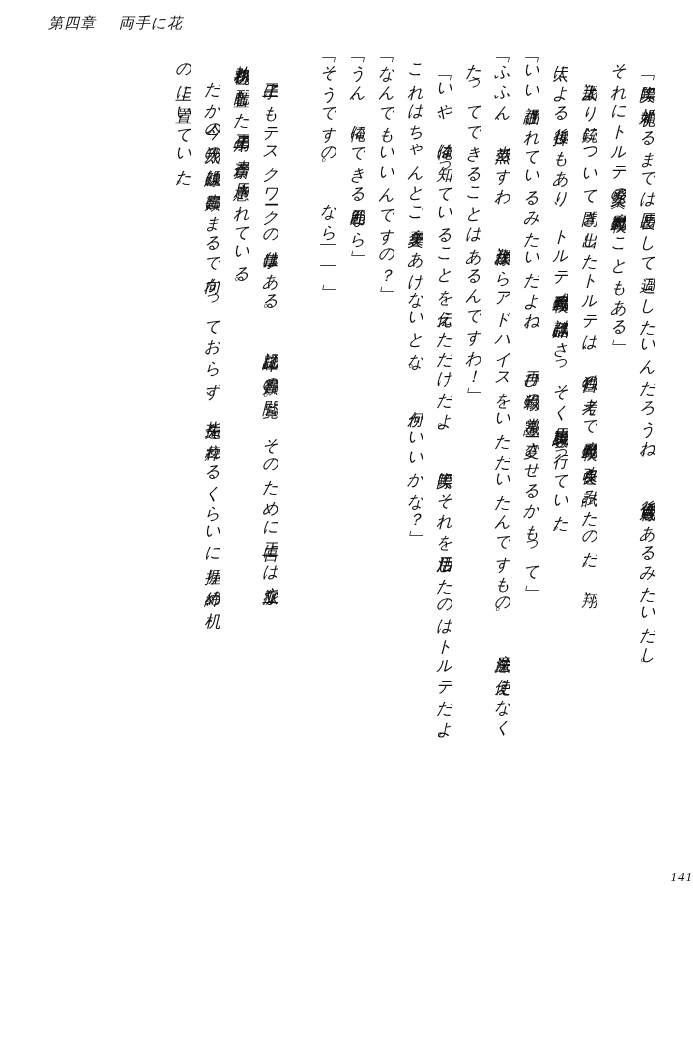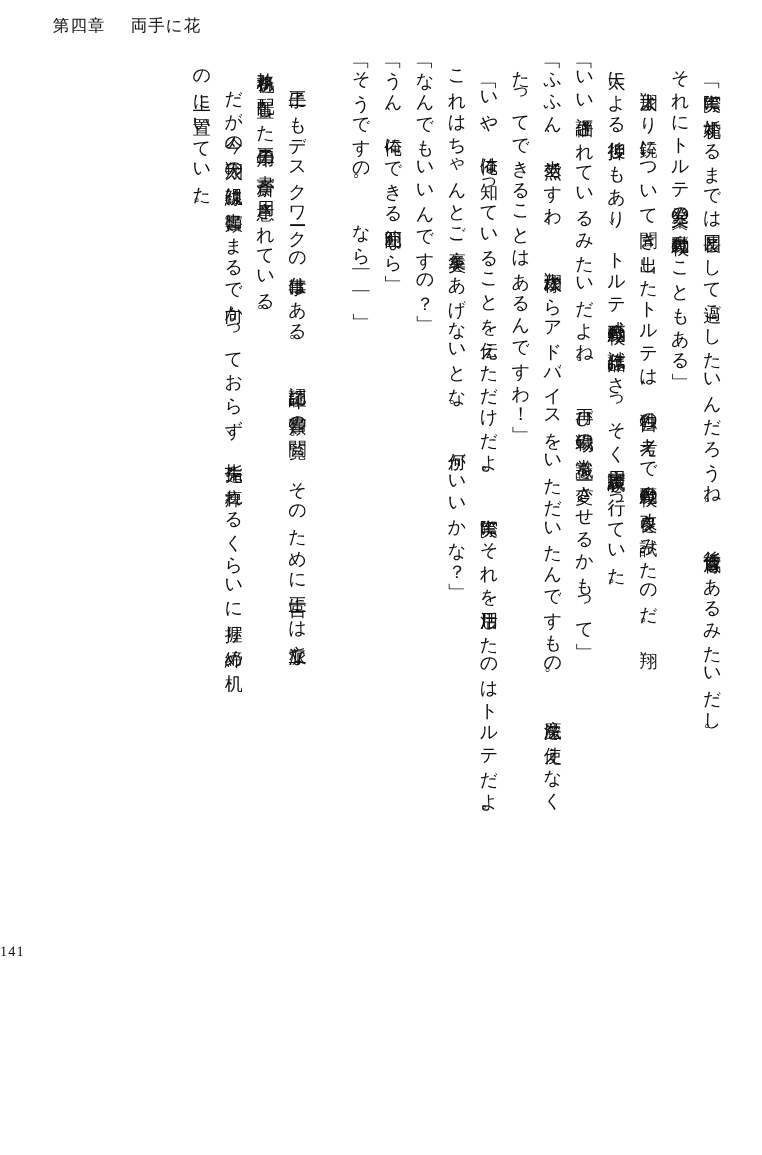--- a/index.html
+++ b/index.html
@@ -8,20 +8,21 @@
     background: #ffffff;
   }
   .page {
     position: relative;
     width: 693px;
     height: 907px;
     background: #ffffff;
     overflow: hidden;
     font-family: "Liberation Serif", "DejaVu Serif", serif;
     color: #111111;
+    font-style: italic;
   }
   .header {
     position: absolute;
     top: 14px;
     left: 48px;
     font-size: 15px;
     letter-spacing: 1px;
     white-space: nowrap;
   }
   .header .chapter-num {
@@ -48,24 +49,24 @@
     width: 29px;
     margin-left: 0px;
     white-space: pre-wrap;
     overflow: hidden;
   }
   .col.indent {
     padding-top: 18px;
   }
   .footer {
     position: absolute;
-    bottom: 34px;
+    bottom: 22px;
     left: 0;
     width: 100%;
-    text-align: left;
+    text-align: right;
     font-size: 13px;
     letter-spacing: 1px;
   }
 </style>
 </head>
 <body>
 
 <div class="page">
 
   <div class="header">

